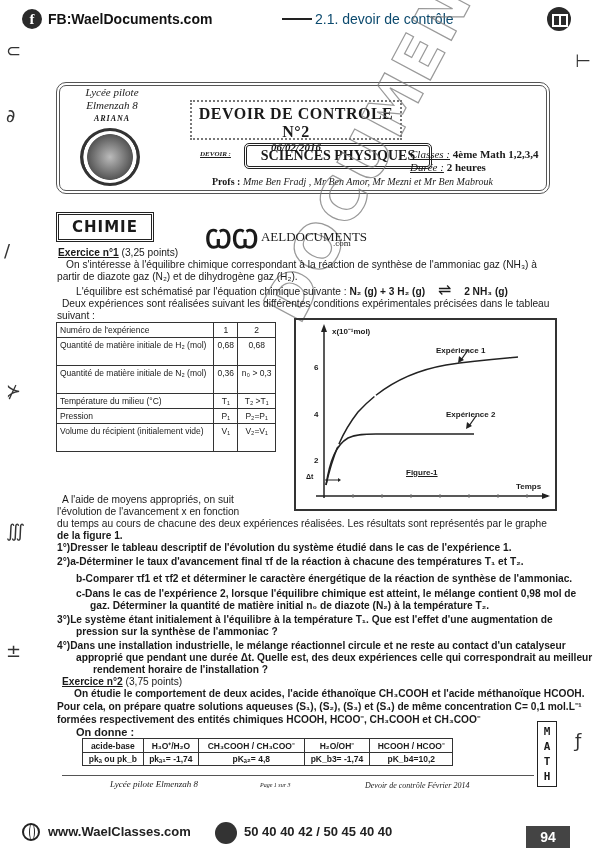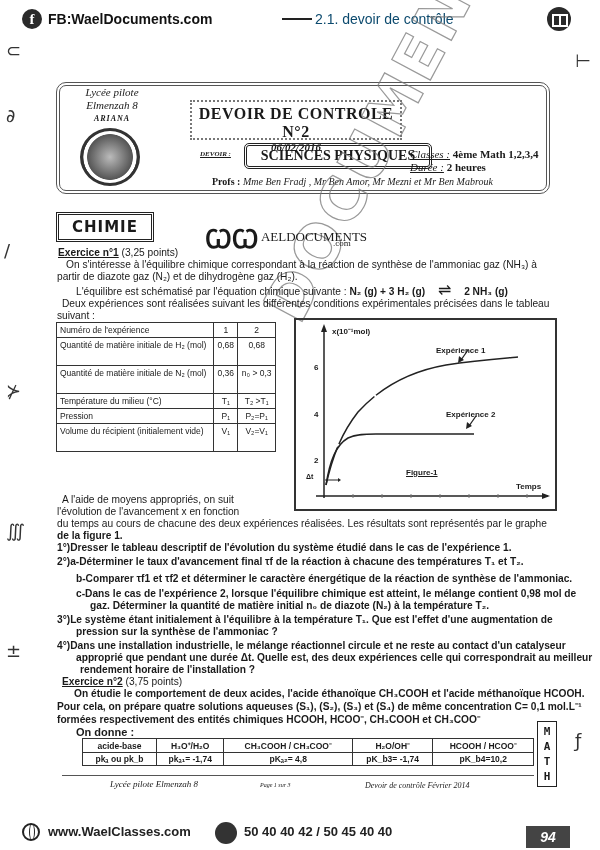--- a/index.html
+++ b/index.html
@@ -53,37 +53,37 @@
   .graph svg { position: absolute; left: 0; top: 0; }
   .g-ylabel { position: absolute; left: 36px; top: 5px; font-size: 8px; font-weight: bold; }
   .g-tick { position: absolute; font-size: 8px; font-weight: bold; }
   .g-exp1 { position: absolute; left: 140px; top: 26px; font-size: 8px; font-weight: bold; }
   .g-exp2 { position: absolute; left: 150px; top: 90px; font-size: 8px; font-weight: bold; }
   .g-fig { position: absolute; left: 110px; top: 148px; font-size: 8px; font-weight: bold; text-decoration: underline; }
   .g-temps { position: absolute; left: 220px; top: 162px; font-size: 8px; font-weight: bold; }
   .g-dt { position: absolute; left: 10px; top: 153px; font-size: 7px; font-weight: bold; }
 
   
-  table.acid { position: absolute; left: 82px; top: 738px; width: 452px; border-collapse: collapse; font-size: 8.5px; font-weight: bold; border-radius: 11px; }
+  table.acid { position: absolute; left: 82px; top: 738px; width: 371px; border-collapse: collapse; font-size: 8.5px; font-weight: bold; border-radius: 11px; }
   table.acid td { border: 1px solid #333; text-align: center; padding: 1px 2px; height: 13px; }
 
   .footer-line { position: absolute; left: 62px; top: 775px; width: 472px; height: 1px; background: #555; }
   .footer-text { position: absolute; top: 779px; font-family: "Liberation Serif", serif; font-style: italic; font-size: 9px; }
   .footer-page { font-size: 6px; }
 
   .math-badge { position: absolute; left: 537px; top: 721px; width: 20px; height: 66px; border: 1px solid #222; font-family: "DejaVu Sans Mono", monospace; font-weight: bold; font-size: 11px; text-align: center; line-height: 15px; padding-top: 2px; }
 
   
   .bottom-banner { position: absolute; left: 0; top: 820px; width: 600px; height: 30px; }
   .globe-icon { position: absolute; left: 22px; top: 3px; width: 18px; height: 18px; border-radius: 50%; border: 2px solid #222; }
   .globe-icon::after { content: ""; position: absolute; left: 5px; top: -1px; width: 4px; height: 16px; border-left: 1px solid #222; border-right: 1px solid #222; border-radius: 50%; }
   .site-text { position: absolute; left: 48px; top: 4px; font-weight: bold; font-size: 13px; color: #222; }
   .phone-icon { position: absolute; left: 215px; top: 2px; width: 22px; height: 22px; border-radius: 50%; background: #333; }
   .phone-text { position: absolute; left: 244px; top: 4px; font-weight: bold; font-size: 13px; color: #222; }
-  .page-badge { position: absolute; left: 526px; top: 6px; width: 44px; height: 22px; background: #444; color: #fff; font-weight: bold; font-size: 14px; text-align: center; line-height: 22px; font-style: italic; }
+  .page-badge { position: absolute; left: 526px; top: 6px; width: 44px; height: 22px; background: #444; color: #fff; font-weight: bold; font-size: 14px; text-align: center; line-height: 22px; }
 
   .watermark { position: absolute; left: 250px; top: 300px; font-family: "DejaVu Sans", sans-serif; font-weight: bold; font-size: 60px; color: transparent; -webkit-text-stroke: 1.2px #777; transform: rotate(-62deg); transform-origin: left top; white-space: nowrap; opacity: 0.75; letter-spacing: 4px; }
 </style>
 </head>
 <body>
 
 <div class="top-banner">
   <div class="fb-icon">f</div>
   <div class="fb-text">FB:WaelDocuments.com</div>
   <div class="chapter-line"></div>
@@ -228,21 +228,21 @@
 <div class="text b" style="left:57px;top:530px;">de la figure 1.</div>
 <div class="text b" style="left:57px;top:542px;">1°)Dresser le tableau descriptif de l'évolution du système étudié dans le cas de l'expérience 1.</div>
 <div class="text b" style="left:57px;top:556px;">2°)a-Déterminer le taux d'avancement final τf de la réaction à chacune des températures T₁ et T₂.</div>
 <div class="text b" style="left:76px;top:573px;">b-Comparer τf1 et τf2 et déterminer le caractère énergétique de la réaction de synthèse de l'ammoniac.</div>
 <div class="text b" style="left:76px;top:588px;">c-Dans le cas de l'expérience 2, lorsque l'équilibre chimique est atteint, le mélange contient 0,98 mol de</div>
 <div class="text b" style="left:90px;top:600px;">gaz. Déterminer la quantité de matière initial n₀ de diazote (N₂) à la température T₂.</div>
 <div class="text b" style="left:57px;top:614px;">3°)Le système étant initialement à l'équilibre à la température T₁. Que est l'effet d'une augmentation de</div>
 <div class="text b" style="left:76px;top:626px;">pression sur la synthèse de l'ammoniac ?</div>
 <div class="text b" style="left:57px;top:640px;">4°)Dans une installation industrielle, le mélange réactionnel circule et ne reste au contact d'un catalyseur</div>
 <div class="text b" style="left:76px;top:652px;">approprié que pendant une durée Δt. Quelle est, des deux expériences celle qui correspondrait au meilleur</div>
-<div class="text b" style="left:80px;top:664px;text-align:right;">rendement horaire de l'installation ?</div>
+<div class="text b" style="left:93px;top:664px;text-align:right;">rendement horaire de l'installation ?</div>
 
 <div class="text" style="left:62px;top:676px;">
   <span class="ul">Exercice n°2</span>
   <span>(3,75 points)</span>
 </div>
 <div class="text b" style="left:74px;top:688px;">On étudie le comportement de deux acides, l'acide éthanoïque CH₃COOH et l'acide méthanoïque HCOOH.</div>
 <div class="text b" style="left:57px;top:701px;">Pour cela, on prépare quatre solutions aqueuses (S₁), (S₂), (S₃) et (S₄) de même concentration C= 0,1 mol.L⁻¹</div>
 <div class="text b" style="left:57px;top:714px;">formées respectivement des entités chimiques HCOOH, HCOO⁻, CH₃COOH et CH₃COO⁻</div>
 <div class="text b" style="left:76px;top:726px;font-size:11px;">On donne :</div>
 

